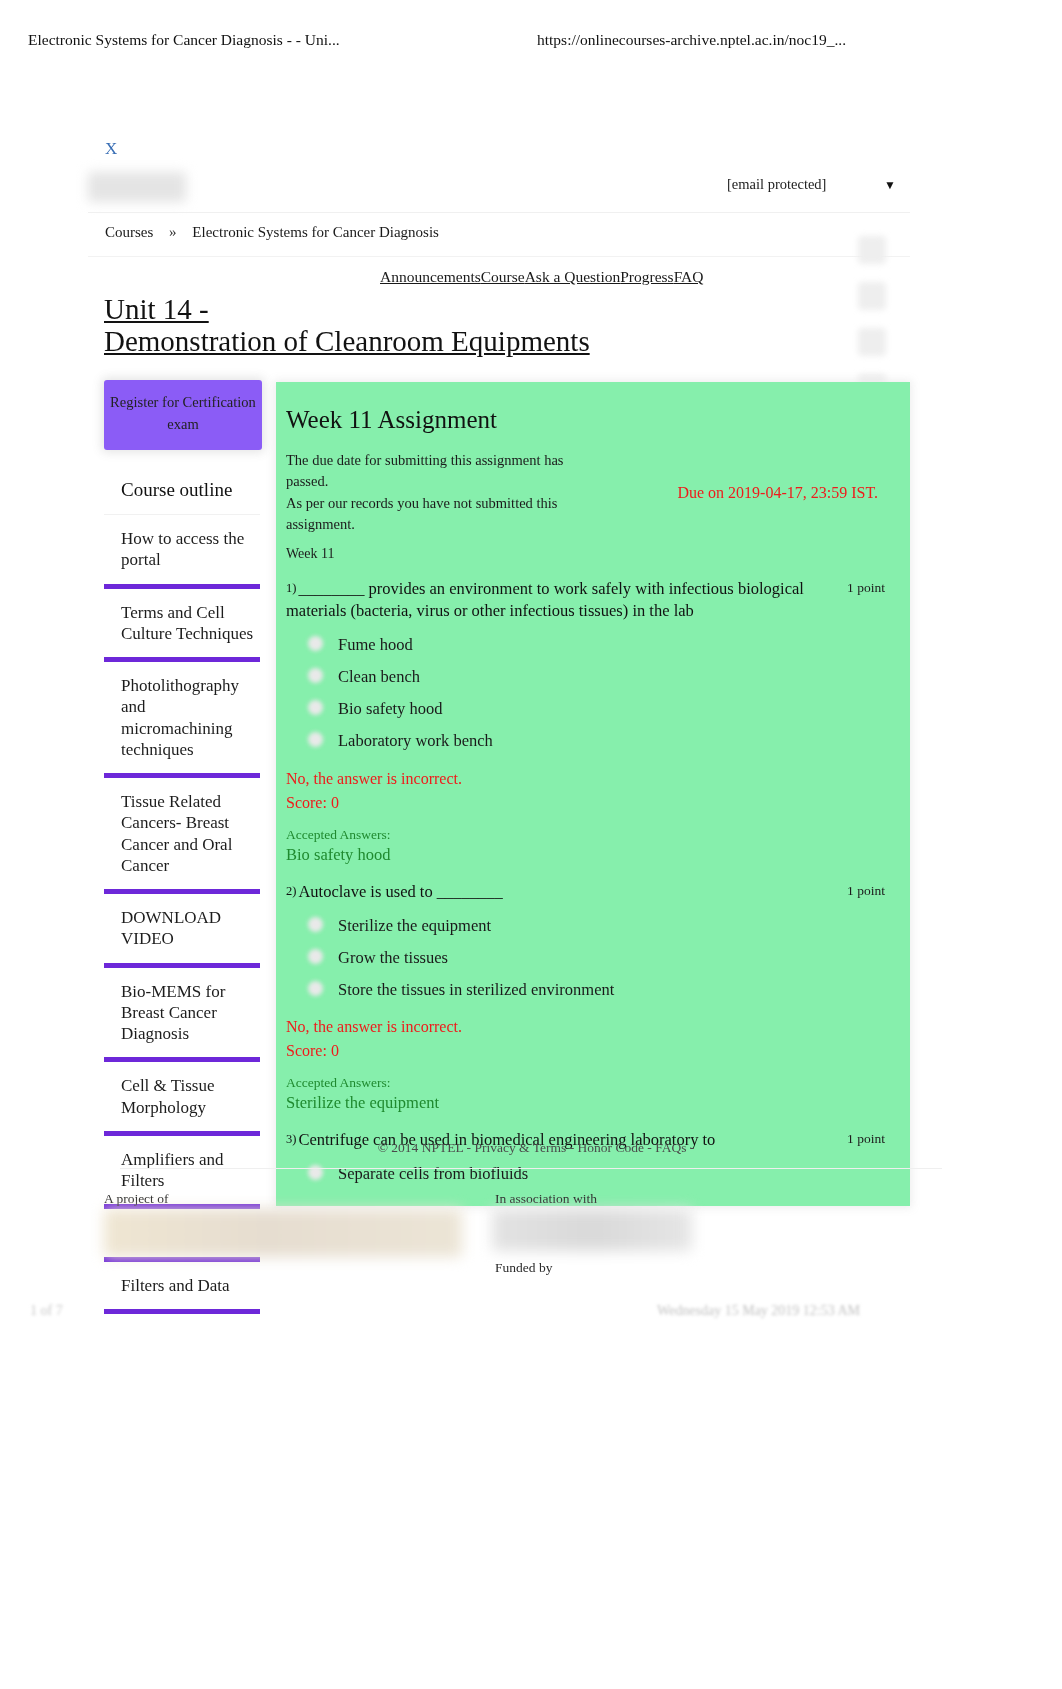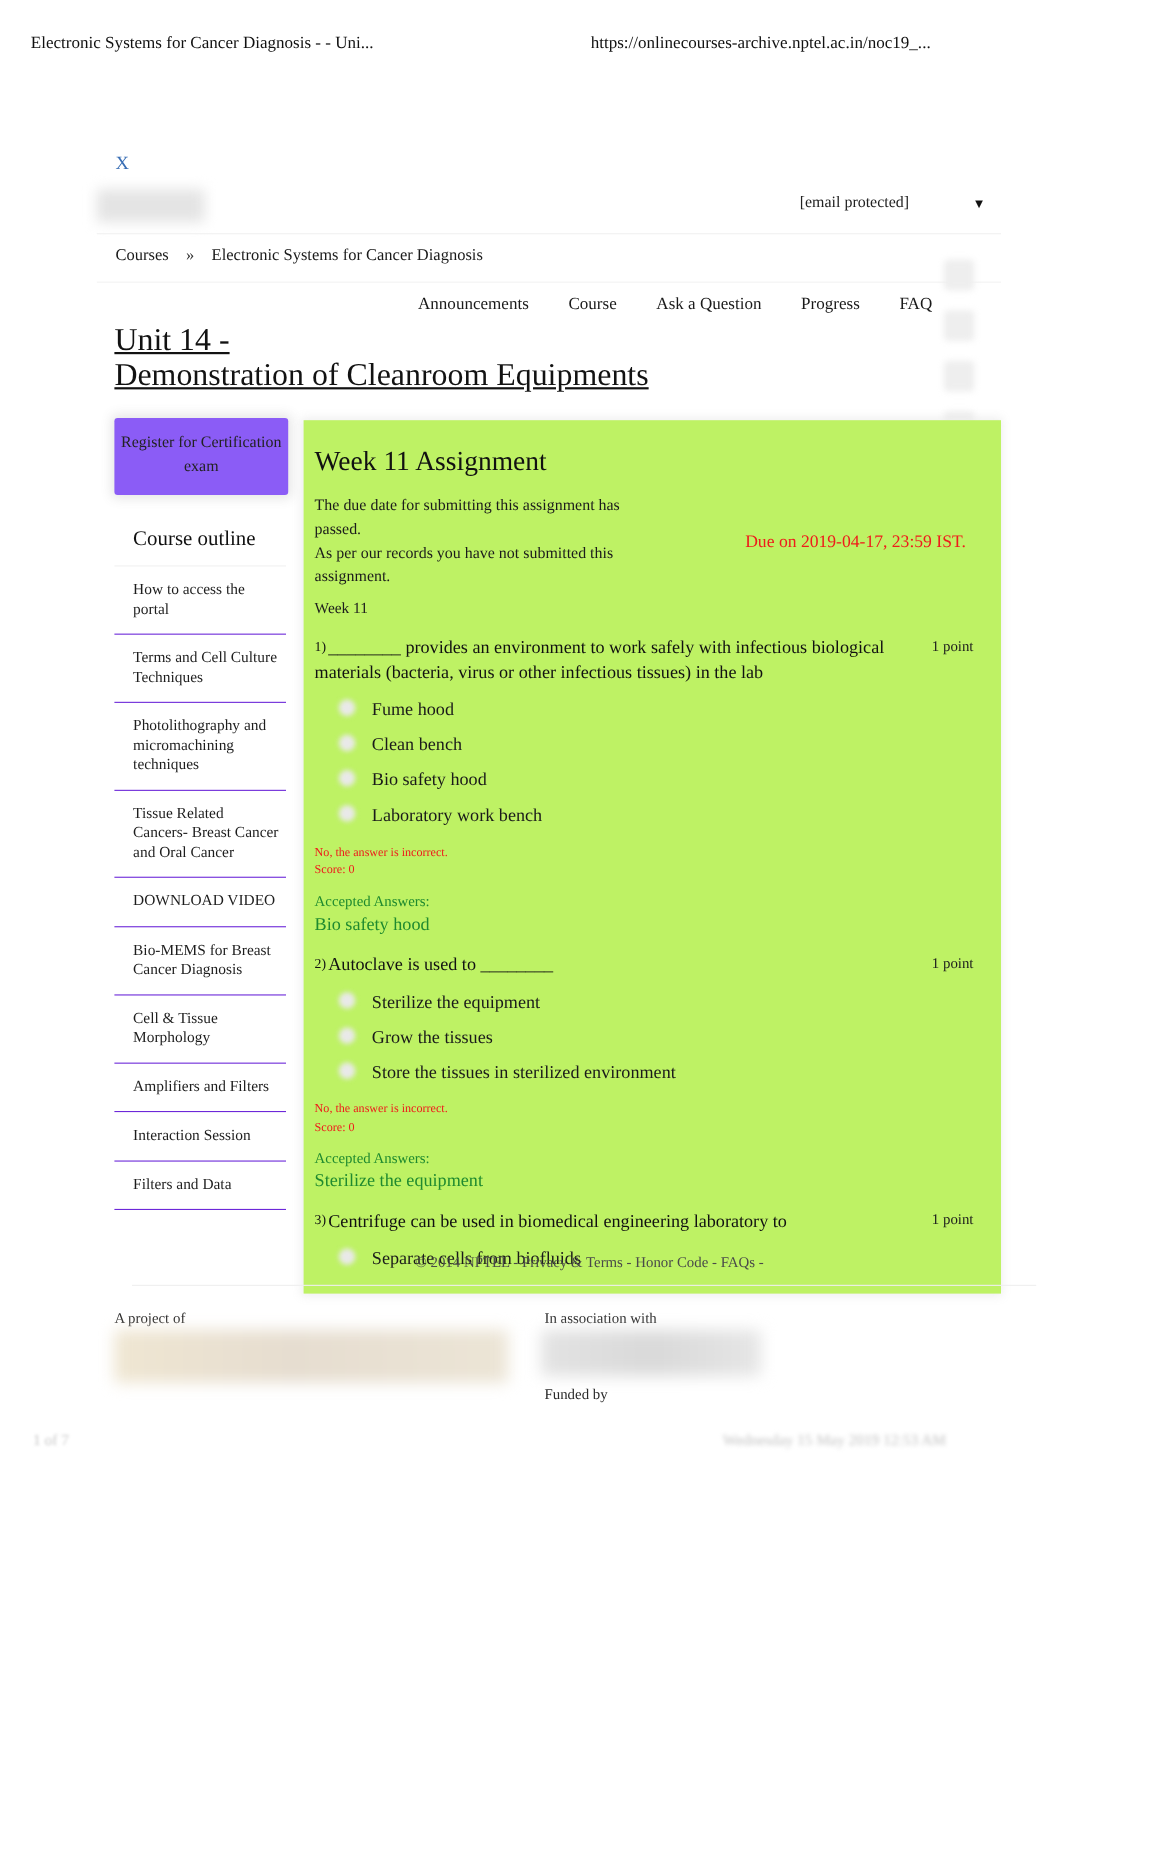--- a/index.html
+++ b/index.html
@@ -131,22 +131,22 @@
     width: 822px;
     height: 1px;
     background: #f2f2f2;
   }
 
   .nav-tabs {
     position: absolute;
     left: 380px;
     top: 268px;
     display: flex;
-    gap: 36px;
     font-size: 15.5px;
+    text-decoration: underline;
   }
   .nav-tabs a {
     color: #1a1a1a;
     text-decoration: none;
     white-space: nowrap;
   }
 
   .unit-title {
     position: absolute;
     left: 104px;
@@ -186,34 +186,34 @@
     color: #111;
     padding-left: 17px;
   }
   .outline-list {
     margin: 0;
     padding: 0;
     list-style: none;
   }
   .outline-list li {
     padding: 13px 6px 13px 17px;
-    font-size: 14px;
+    font-size: 17px;
     line-height: 1.25;
     color: #1d1d1d;
-    border-bottom: 1px solid #6d28d9;
+    border-bottom: 5px solid #6d28d9;
   }
   .outline-list li:first-child { border-top: 1px solid #f1f1f1; margin-top: 14px; }
 
   
   .content {
     position: absolute;
     left: 276px;
     top: 382px;
     width: 634px;
-    background: #bef264;
+    background: #86efac;
     box-shadow: 0 0 8px 2px rgba(236,236,236,0.9);
     padding: 0 0 10px 0;
   }
   .assign-title {
     margin: 0;
     padding: 24px 0 0 10px;
     font-size: 25px;
     font-weight: normal;
     color: #111;
   }
@@ -283,21 +283,21 @@
     left: 22px;
     top: 2px;
     width: 15px;
     height: 15px;
     border-radius: 50%;
     background: #e9e9e9;
     filter: blur(2.3px);
   }
   .feedback-wrong {
     margin-top: 4px;
-    font-size: 11px;
+    font-size: 16px;
     line-height: 1.5;
     color: #ef1b1b;
   }
   .accepted-label {
     margin-top: 12px;
     font-size: 13.5px;
     color: #1f8a2f;
   }
   .accepted-value {
     margin-top: 2px;

